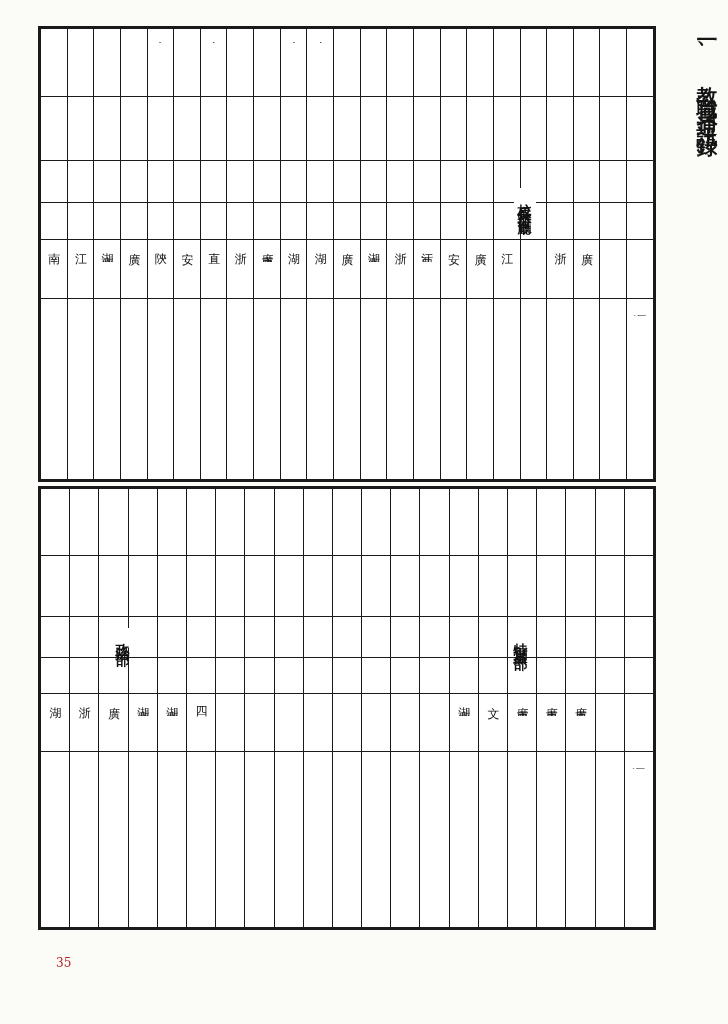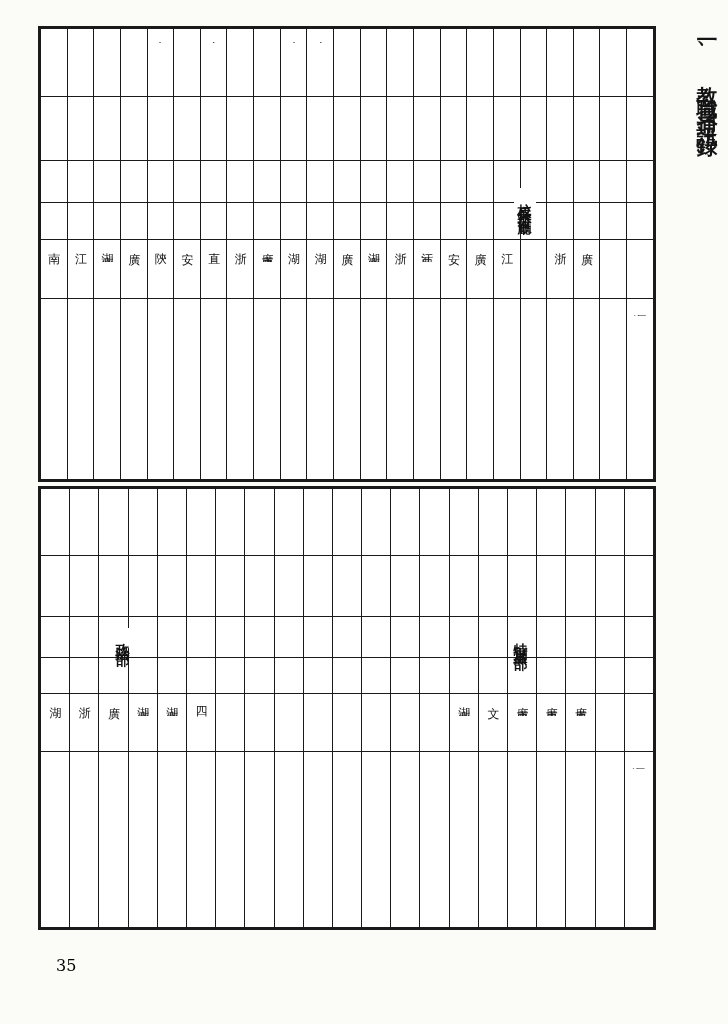--- a/index.html
+++ b/index.html
@@ -70,21 +70,21 @@
   .big .v{font-size:15px;font-weight:700;letter-spacing:3px;}
   
   tr.r-hdr td{height:56px;}
   tr.r-name td{height:52px;}
   tr.r-alias td{height:34px;}
   tr.r-age td{height:30px;}
   tr.r-native td{height:48px;}
   tr.r-addr td{height:150px;}
   .page-num{
     position:absolute;left:56px;top:956px;
-    font-size:16px;color:#000000;
+    font-size:12px;color:#b91c1c;
     font-family:"DejaVu Serif","Liberation Serif",serif;
   }
 </style>
 </head>
 <body>
 
 <div class="page">
 
   <div class="doc-title">一、教職員通訊錄</div>
 

